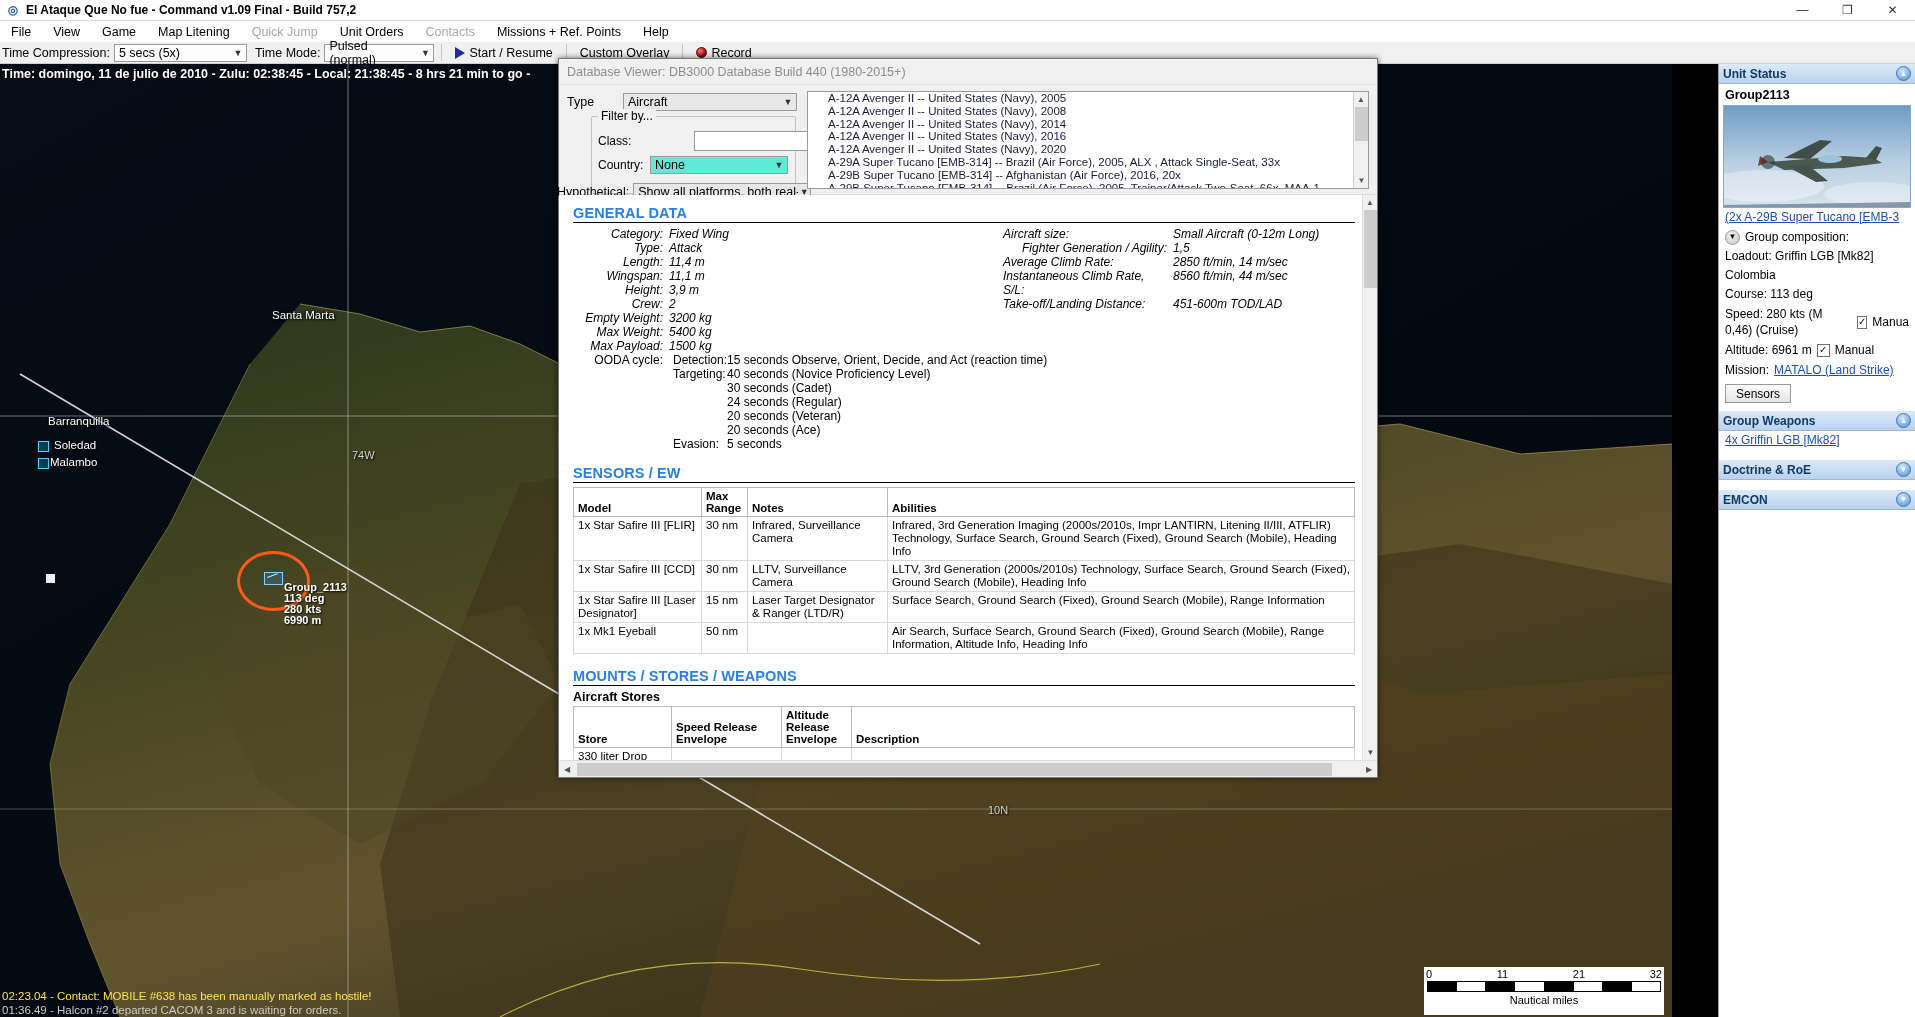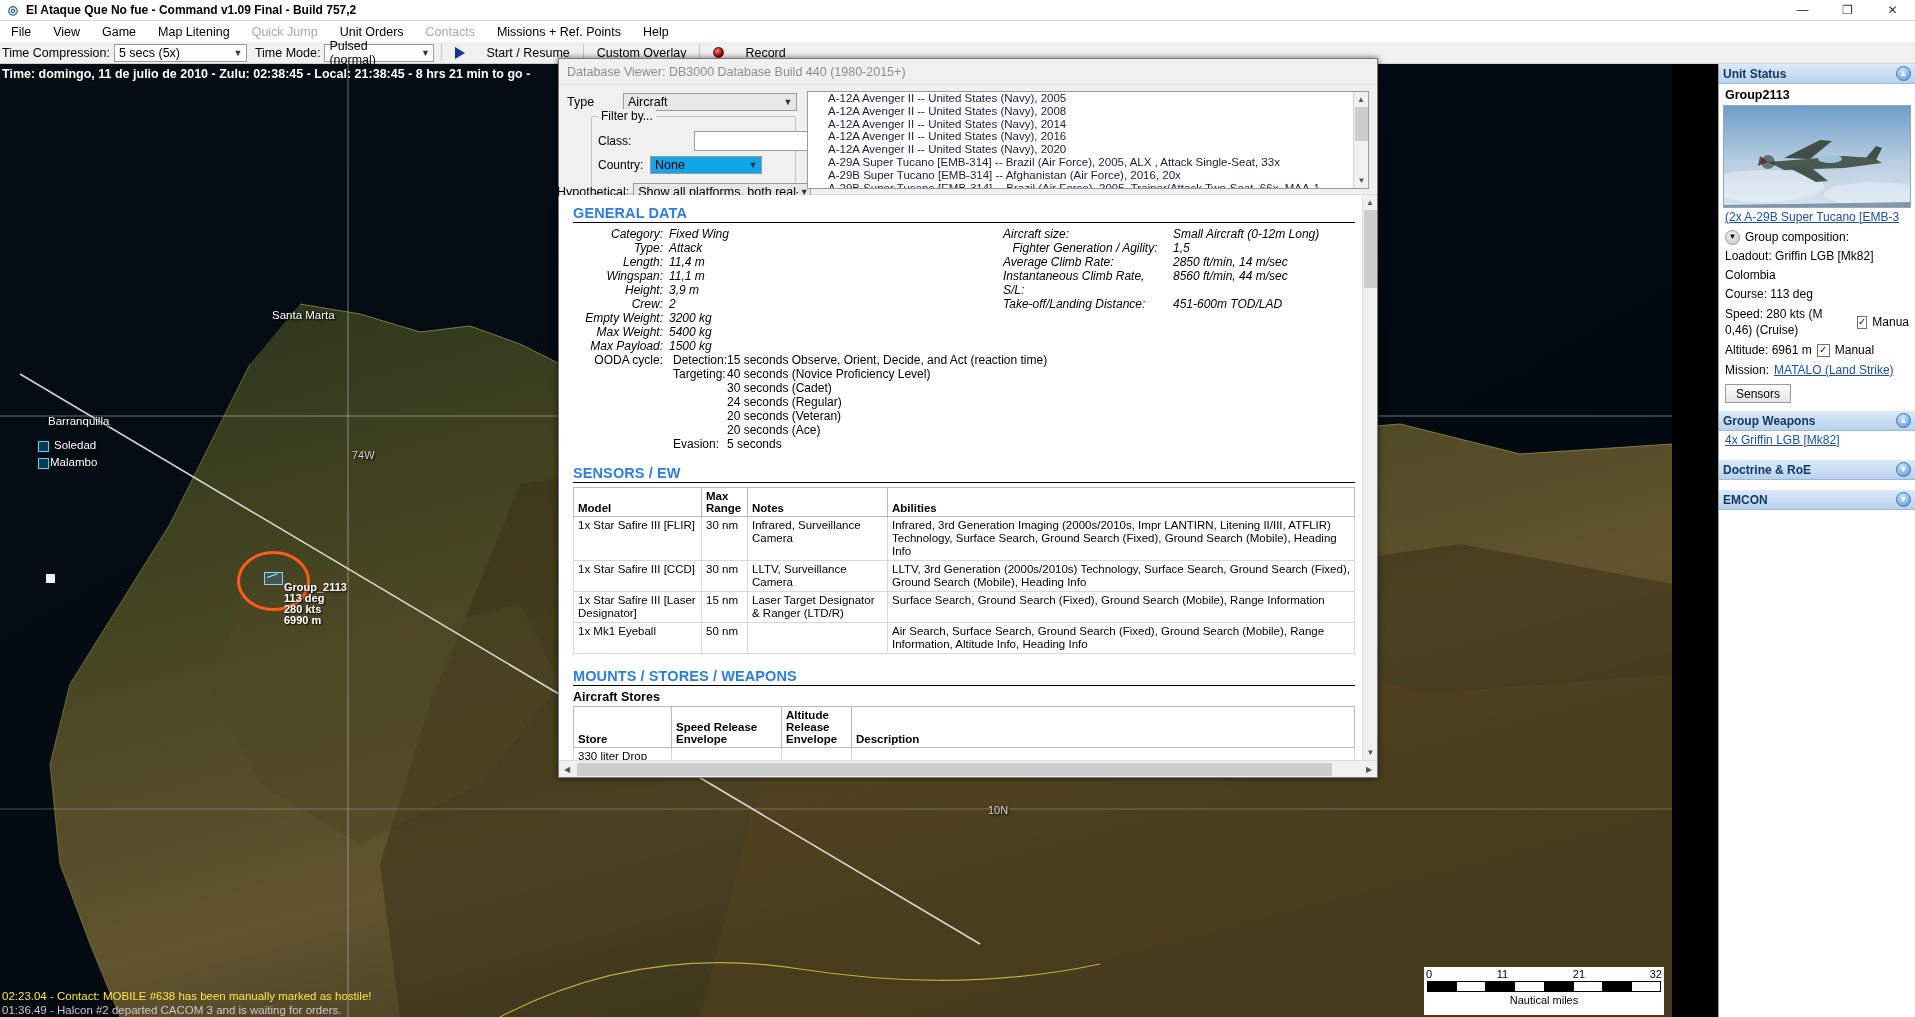--- a/index.html
+++ b/index.html
@@ -50,21 +50,21 @@
   .wcombo{
     height:18px; background:#fdfdfd; border:1px solid #9a9a9a;
     display:inline-flex;align-items:center; padding:0 0 0 4px;
     font-size:12.5px; color:#000; position:relative;
   }
   .wcombo .arw{
     margin-left:auto;width:16px;height:16px;display:flex;align-items:center;justify-content:center;
     font-size:9px;color:#333;
   }
   #toolbar .sep{width:1px;height:17px;background:#c6c6c6;margin:0 7px;}
-  #toolbar .tb-item{display:flex;align-items:center;gap:21px;padding:0 6px;white-space:nowrap;}
+  #toolbar .tb-item{display:flex;align-items:center;gap:4px;padding:0 6px;white-space:nowrap;}
   .tri-play{
     width:0;height:0;border-left:10px solid #1b2f9e;
     border-top:6px solid transparent;border-bottom:6px solid transparent;
   }
   .rec-dot{
     width:11px;height:11px;border-radius:50%;
     background:radial-gradient(circle at 35% 30%, #ff7a7a, #8b0000 70%);
     border:1px solid #5a0000;
   }
 
@@ -423,21 +423,21 @@
         </div>
       </div>
       <div class="fieldset">
         <div class="legend">Filter by...</div>
         <div class="fs-row" style="left:6px;top:14px;gap:44px;">
           <span style="width:52px">Class:</span>
           <input class="winput" style="width: 140px;" value="">
         </div>
         <div class="fs-row" style="left:6px;top:38px;">
           <span style="width:52px">Country:</span>
-          <div class="wcombo" style="width:112px;background:#0ea5e9">
+          <div class="wcombo" style="width:138px;background:#5eead4">
             <span>None</span>
             <span class="arw">▼</span>
           </div>
         </div>
       </div>
       <div style="position:absolute;left:-10px;top:92px;display:flex;align-items:center;">
         <span style="font-size:12.5px;margin-right:4px">Hypothetical:</span>
         <div class="wcombo" style="width:178px;background:#e7e7e7">
           <span style="overflow:hidden;white-space:nowrap">Show all platforms, both real-life and h</span>
           <span class="arw">▼</span>
@@ -506,21 +506,21 @@
             <span class="gd-k" style="width:96px">Max Payload:</span>
             <span class="gd-v">1500 kg</span>
           </div>
       </div>
       <div class="gd-col">
         <div class="gd-row">
             <span class="gd-k" style="width:170px;text-align:left">Aircraft size:</span>
             <span class="gd-v">Small Aircraft (0-12m Long)</span>
           </div>
         <div class="gd-row">
-            <span class="gd-k" style="width:170px;text-align:center">Fighter Generation / Agility:</span>
+            <span class="gd-k" style="width:170px;text-align:right">Fighter Generation / Agility:</span>
             <span class="gd-v">1,5</span>
           </div>
         <div class="gd-row">
             <span class="gd-k" style="width:170px;text-align:left">Average Climb Rate:</span>
             <span class="gd-v">2850 ft/min, 14 m/sec</span>
           </div>
         <div class="gd-row">
             <span class="gd-k" style="width:170px;text-align:left">Instantaneous Climb Rate, S/L:</span>
             <span class="gd-v">8560 ft/min, 44 m/sec</span>
           </div>

